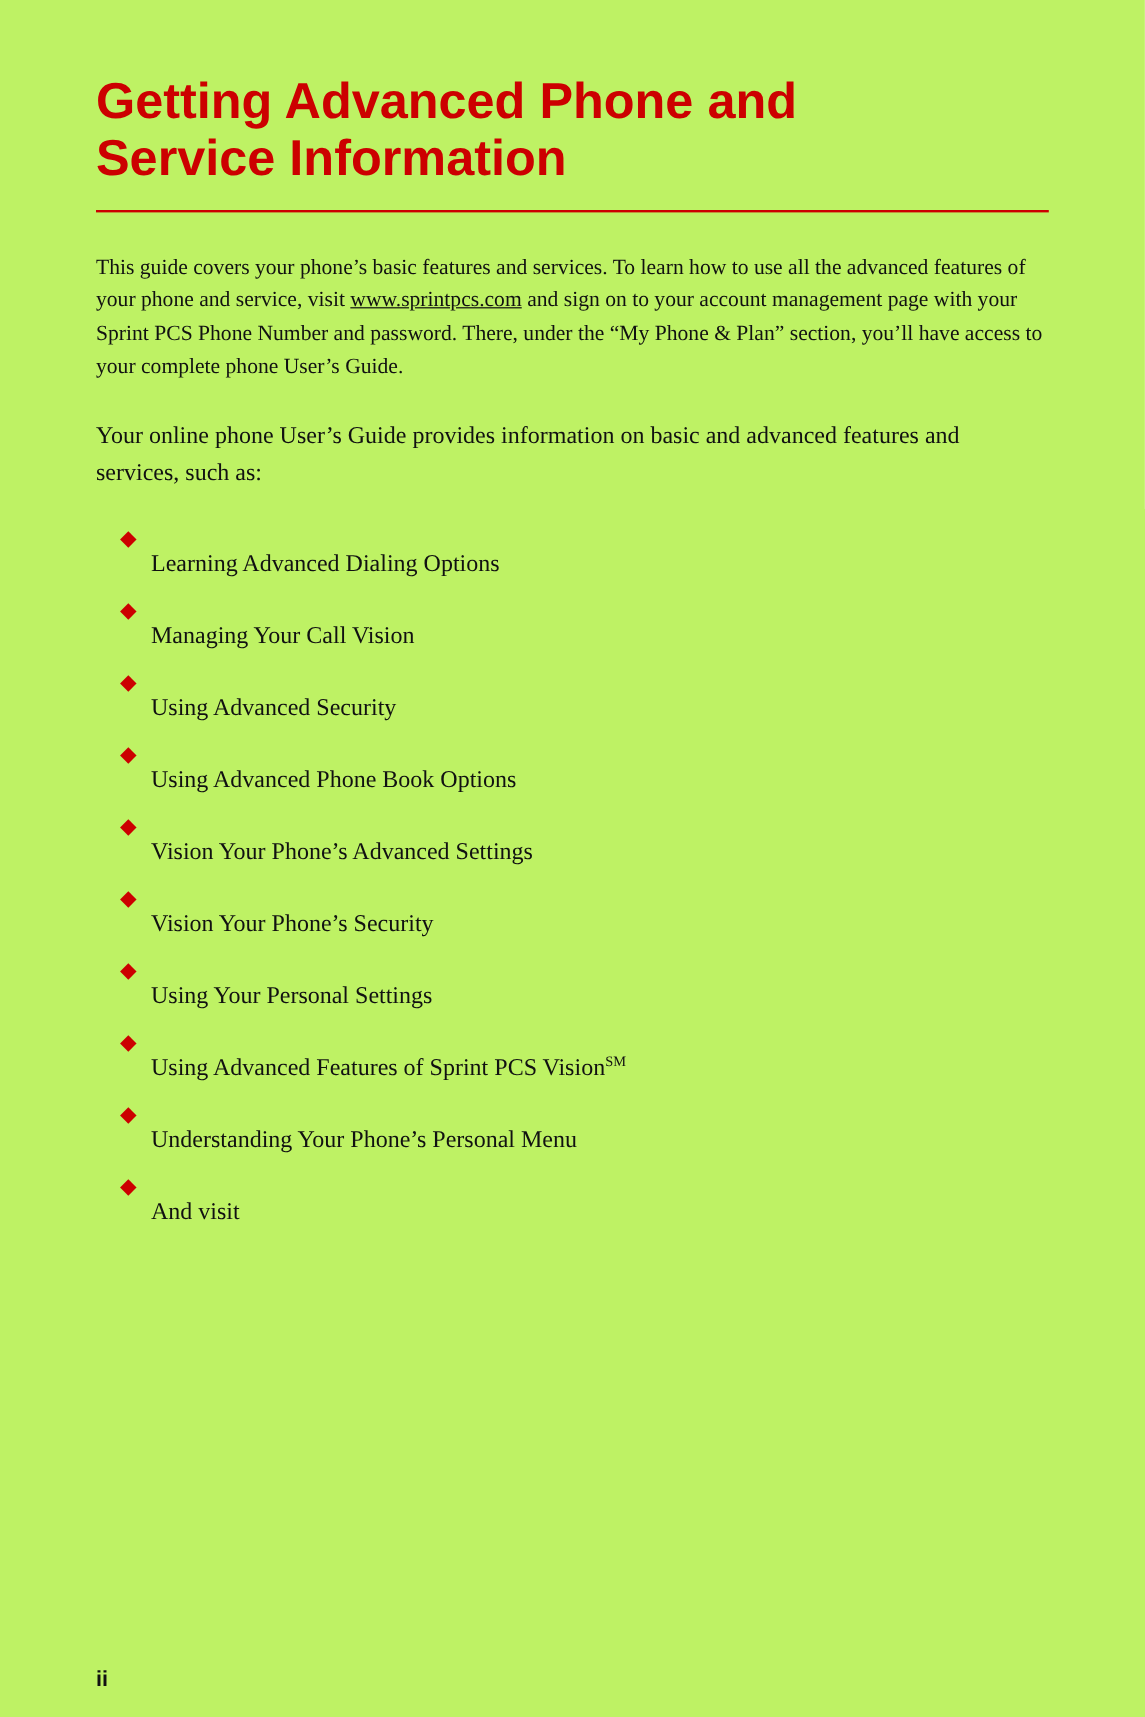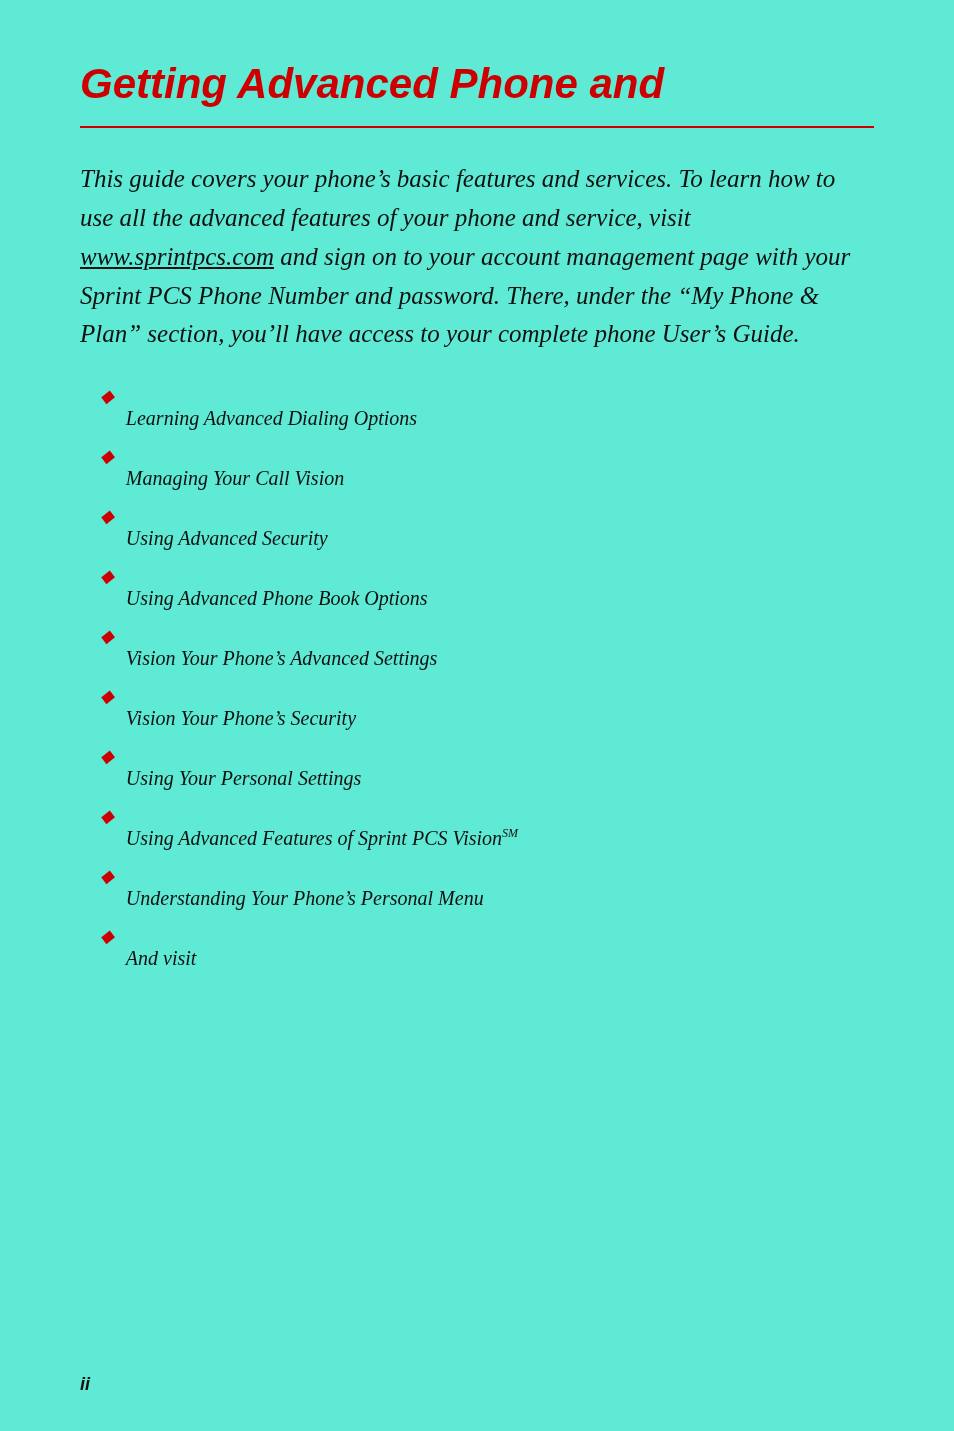--- a/index.html
+++ b/index.html
@@ -12,43 +12,42 @@
       background: #ffffff;
       font-family: Georgia, 'Times New Roman', Times, serif;
       width: 954px;
       min-height: 1431px;
       position: relative;
     }
 
     .page {
       width: 954px;
       min-height: 1431px;
-      background: #5eead4;
+      background: #bef264;
       padding: 60px 80px 80px 80px;
       position: relative;
-      font-style: italic;
     }
 
     .page-title {
       color: #cc0000;
       font-family: Arial, Helvetica, sans-serif;
       font-weight: 900;
       font-size: 42px;
       line-height: 1.15;
       margin-bottom: 18px;
     }
 
     .divider {
       border: none;
       border-top: 2px solid #cc0000;
       margin-bottom: 32px;
     }
 
     .intro-text {
-      font-size: 25px;
+      font-size: 18px;
       line-height: 1.55;
       color: #111111;
       margin-bottom: 28px;
       max-width: 820px;
     }
 
     .intro-text a {
       color: #111111;
       text-decoration: underline;
     }
@@ -83,48 +82,50 @@
       flex-shrink: 0;
     }
 
     .features-list li .item-text {
       flex: 1;
       margin-top: 20px;
     }
 
     .page-number {
       position: absolute;
-      bottom: 36px;
+      bottom: 21px;
       left: 80px;
       font-family: Arial, Helvetica, sans-serif;
       font-weight: 700;
       font-size: 18px;
       color: #111111;
     }
 
     sup {
       font-size: 0.6em;
       vertical-align: super;
     }
   </style>
 </head>
 <body>
 
 <div class="page">
 
   <h1 class="page-title">
     <span>Getting Advanced Phone and</span><br>
+    <span>Service Information</span>
   </h1>
 
   <hr class="divider">
 
   <p class="intro-text">
     <span>This guide covers your phone’s basic features and services. To learn how to use all the advanced features of your phone and service, visit </span><a href="#">www.sprintpcs.com</a><span> and sign on to your account management page with your Sprint PCS Phone Number and password. There, under the “My Phone &amp; Plan” section, you’ll have access to your complete phone User’s Guide.</span>
   </p>
 
+  <p class="features-intro">Your online phone User’s Guide provides information on basic and advanced features and services, such as:</p>
 
   <ul class="features-list">
     <li>
       <span class="diamond">◆</span>
       <span class="item-text">Learning Advanced Dialing Options</span>
     </li>
     <li>
       <span class="diamond">◆</span>
       <span class="item-text">Managing Your Call Vision</span>
     </li>

